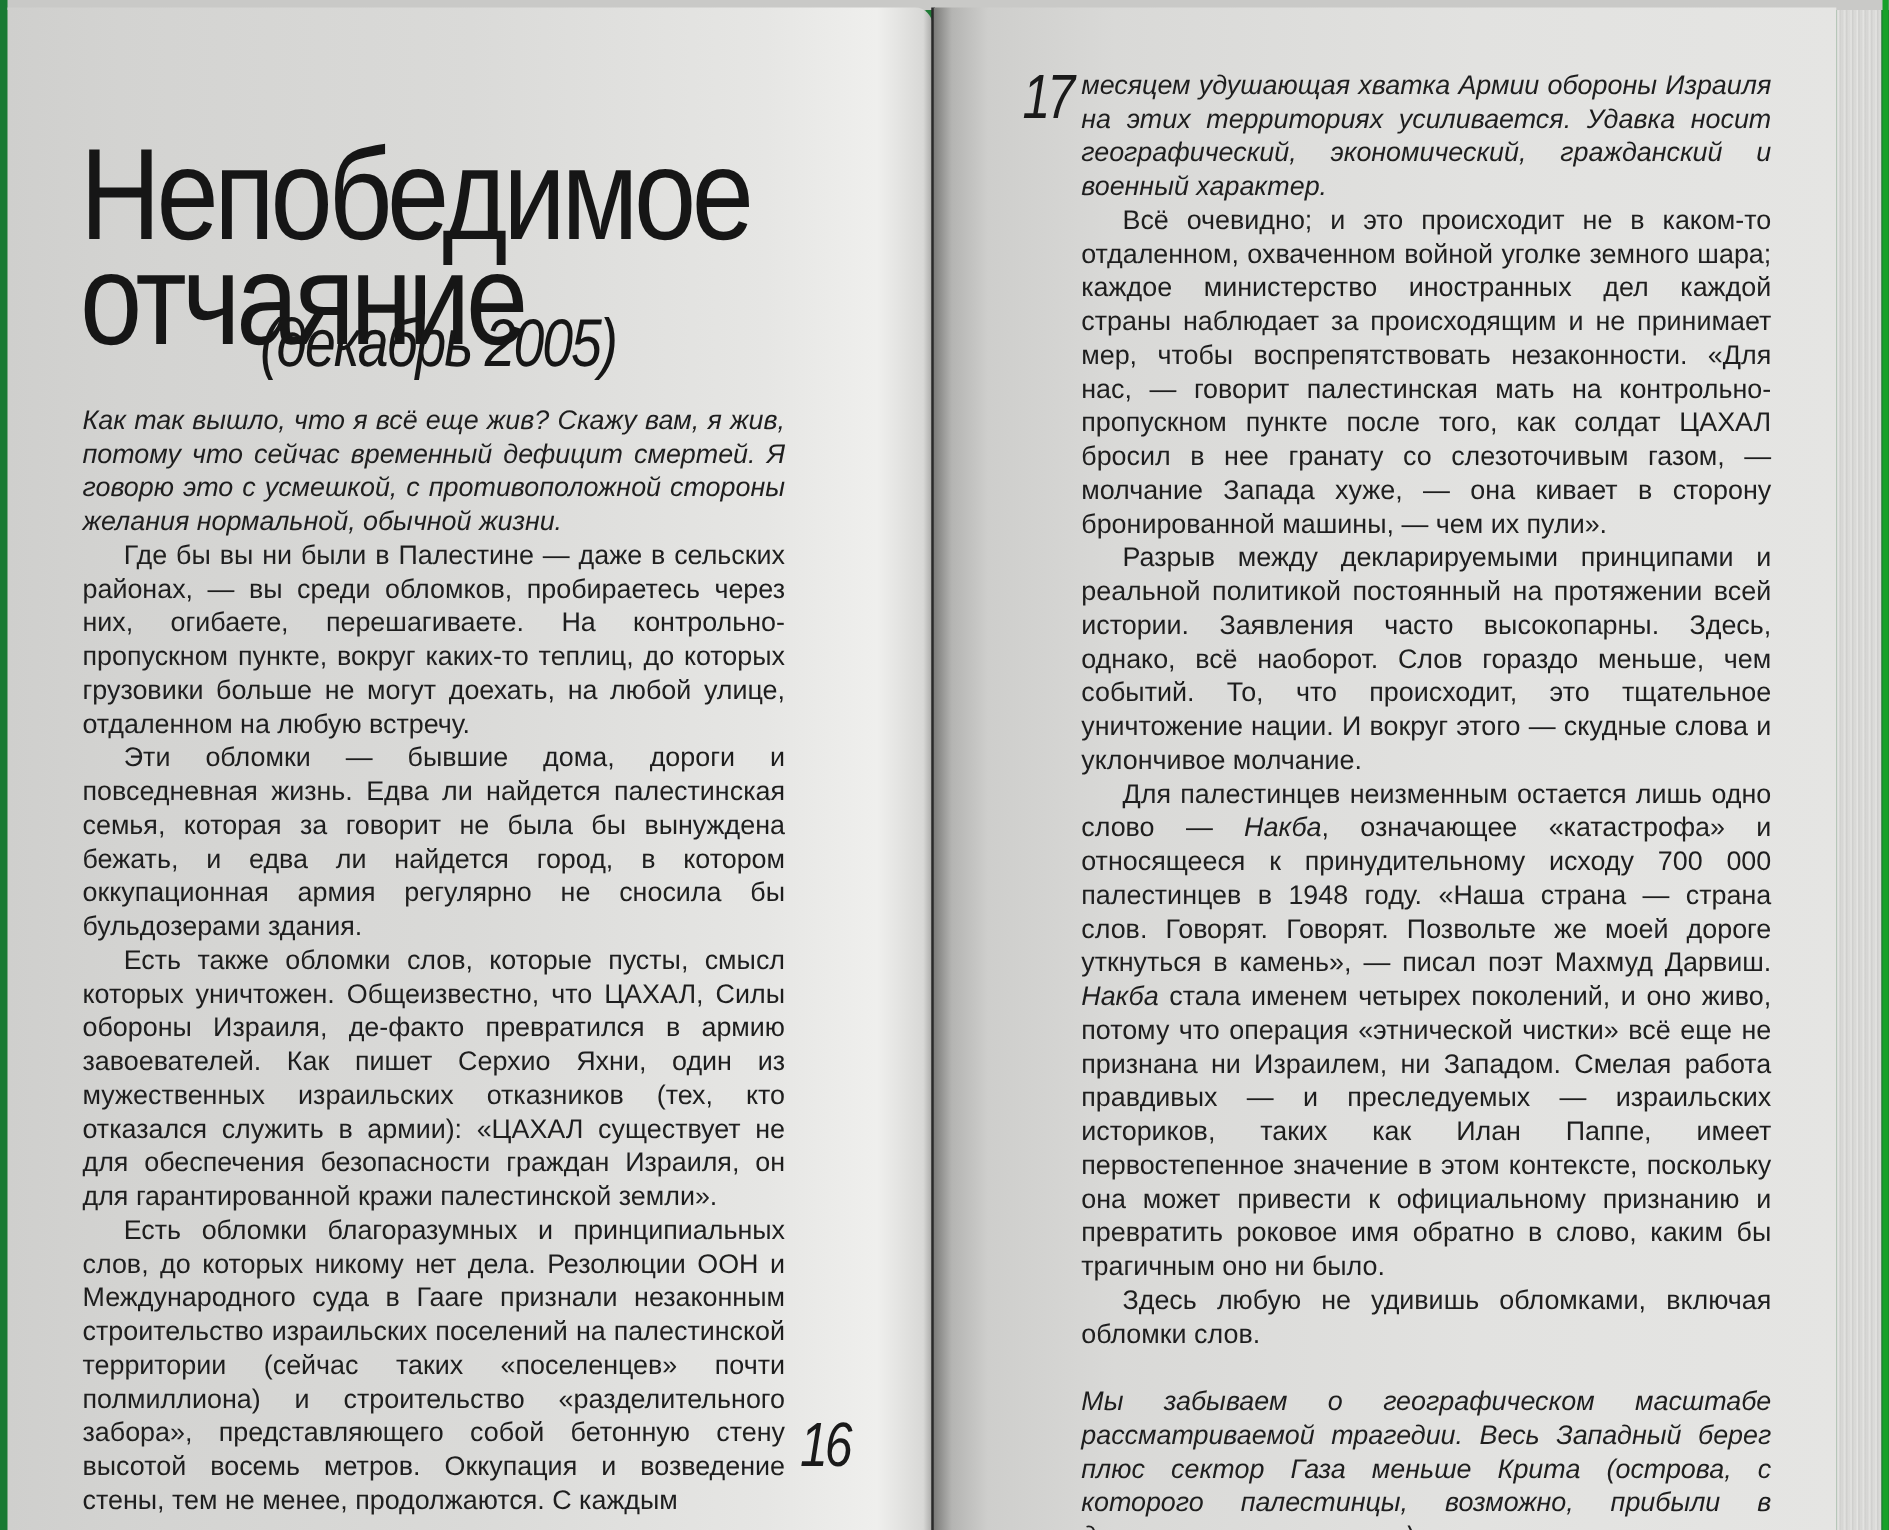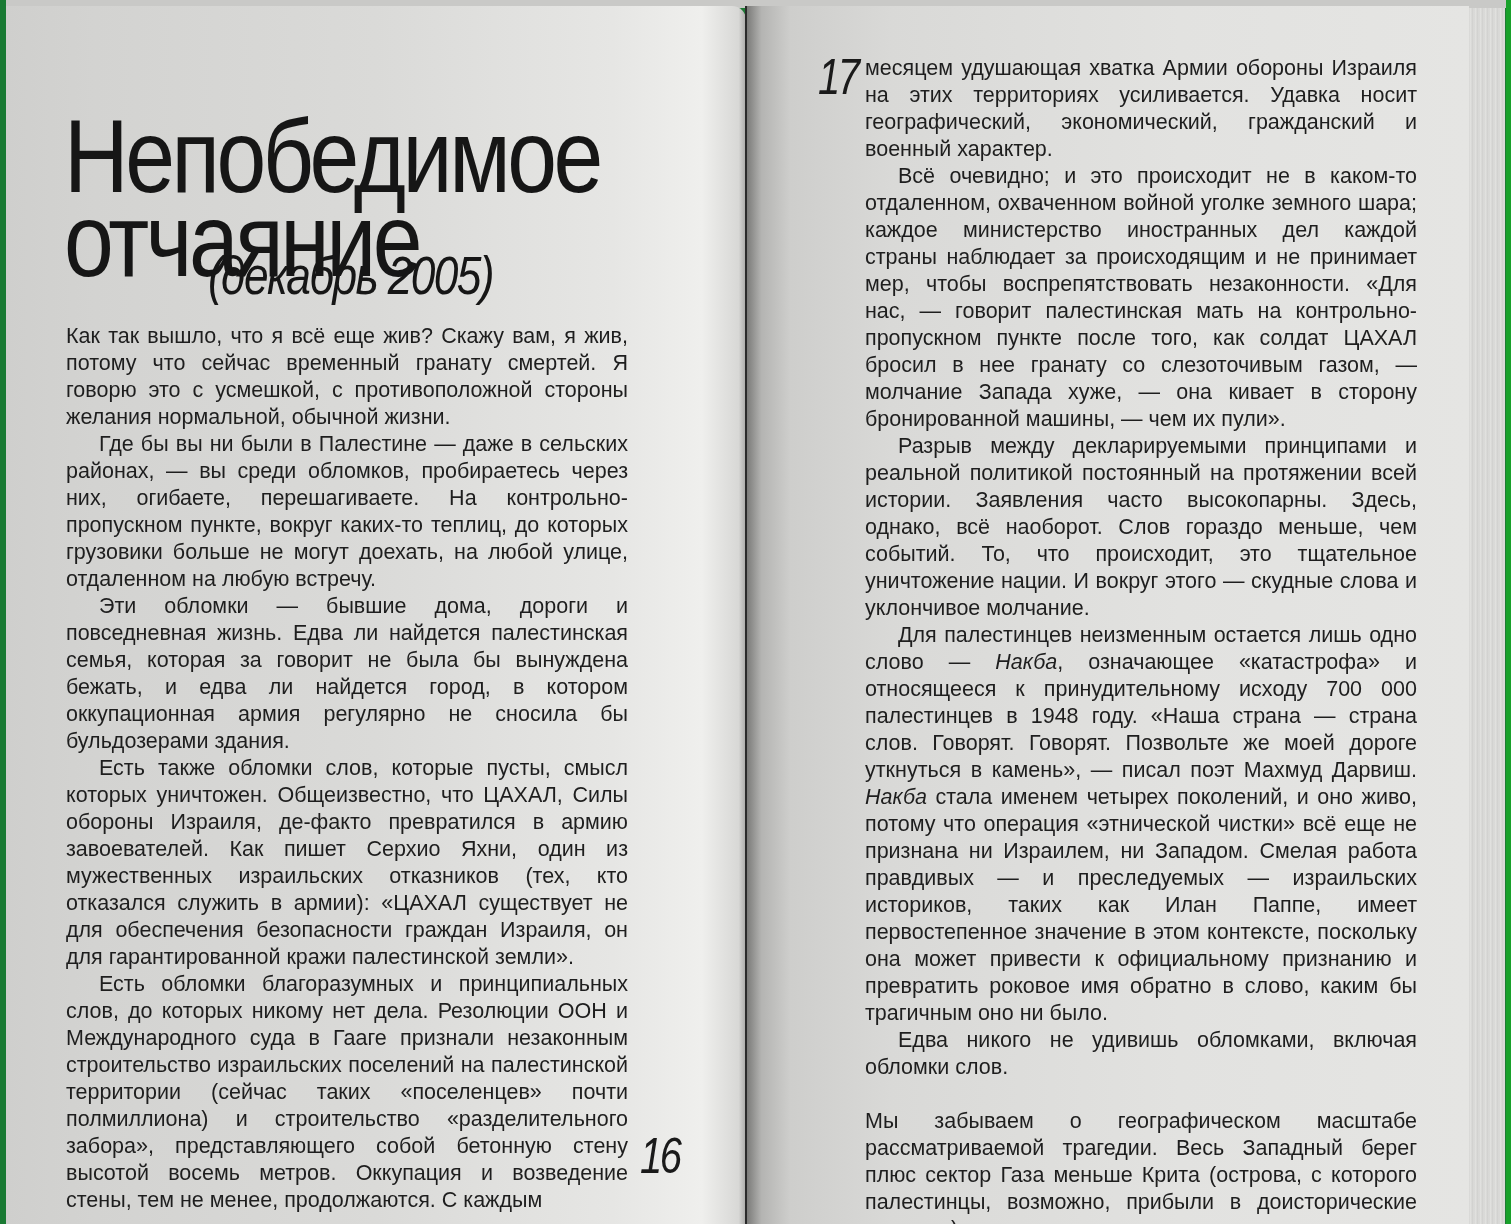--- a/index.html
+++ b/index.html
@@ -42,21 +42,21 @@
     position: absolute; left: 208px; top: 244px;
     font-size: 54px; font-style: italic; letter-spacing: -2px;
     transform: scaleX(0.82); transform-origin: left top; color: #161616;
   }
 
   .body-text {
     position: absolute; font-size: 21.5px; line-height: 27px;
     text-align: justify; color: #1e1e1e;
   }
   .body-text p { margin: 0; text-indent: 33px; }
-  .body-text p.no-indent { text-indent: 0; }
+  .body-text p.no-indent { text-indent: 0; font-style: italic; }
   .body-text p.gap { margin-top: 27px; }
   .col-left { left: 66px; top: 323px; width: 562px; }
   .col-right { left: 865px; top: 55px; width: 552px; }
   .body-text em { font-style: italic; margin-top: 25px; }
 
   .page-num {
     position: absolute; font-size: 50px; font-style: italic; color: #1a1a1a;
     transform: scaleX(0.8); transform-origin: left top; letter-spacing: -3px;
   }
   .num-left { left: 640px; top: 1127px; }
@@ -75,29 +75,29 @@
 <div class="page page-right"></div>
 <div class="page-stack"></div>
 
 <h1 class="title">
   <span>Непобедимое</span>
   <span>отчаяние</span>
 </h1>
 <div class="subtitle">(декабрь 2005)</div>
 
 <div class="body-text col-left">
-  <p class="no-indent">Как так вышло, что я всё еще жив? Скажу вам, я жив, потому что сейчас временный гранату смертей. Я говорю это с усмешкой, с противоположной стороны желания нормальной, обычной жизни.</p>
+  <p class="no-indent">Как так вышло, что я всё еще жив? Скажу вам, я жив, потому что сейчас временный дефицит смертей. Я говорю это с усмешкой, с противоположной стороны желания нормальной, обычной жизни.</p>
   <p>Где бы вы ни были в Палестине — даже в сельских районах, — вы среди обломков, пробираетесь через них, огибаете, перешагиваете. На контрольно-пропускном пункте, вокруг каких-то теплиц, до которых грузовики больше не могут доехать, на любой улице, отдаленном на любую встречу.</p>
   <p>Эти обломки — бывшие дома, дороги и повседневная жизнь. Едва ли найдется палестинская семья, которая за говорит не была бы вынуждена бежать, и едва ли найдется город, в котором оккупационная армия регулярно не сносила бы бульдозерами здания.</p>
   <p>Есть также обломки слов, которые пусты, смысл которых уничтожен. Общеизвестно, что ЦАХАЛ, Силы обороны Израиля, де-факто превратился в армию завоевателей. Как пишет Серхио Яхни, один из мужественных израильских отказников (тех, кто отказался служить в армии): «ЦАХАЛ существует не для обеспечения безопасности граждан Израиля, он для гарантированной кражи палестинской земли».</p>
   <p>Есть обломки благоразумных и принципиальных слов, до которых никому нет дела. Резолюции ООН и Международного суда в Гааге признали незаконным строительство израильских поселений на палестинской территории (сейчас таких «поселенцев» почти полмиллиона) и строительство «разделительного забора», представляющего собой бетонную стену высотой восемь метров. Оккупация и возведение стены, тем не менее, продолжаются. С каждым</p>
 </div>
 <div class="page-num num-left">16</div>
 
 <div class="page-num num-right">17</div>
 <div class="body-text col-right">
   <p class="no-indent">месяцем удушающая хватка Армии обороны Израиля на этих территориях усиливается. Удавка носит географический, экономический, гражданский и военный характер.</p>
   <p>Всё очевидно; и это происходит не в каком-то отдаленном, охваченном войной уголке земного шара; каждое министерство иностранных дел каждой страны наблюдает за происходящим и не принимает мер, чтобы воспрепятствовать незаконности. «Для нас, — говорит палестинская мать на контрольно-пропускном пункте после того, как солдат ЦАХАЛ бросил в нее гранату со слезоточивым газом, — молчание Запада хуже, — она кивает в сторону бронированной машины, — чем их пули».</p>
   <p>Разрыв между декларируемыми принципами и реальной политикой постоянный на протяжении всей истории. Заявления часто высокопарны. Здесь, однако, всё наоборот. Слов гораздо меньше, чем событий. То, что происходит, это тщательное уничтожение нации. И вокруг этого — скудные слова и уклончивое молчание.</p>
   <p><span>Для палестинцев неизменным остается лишь одно слово — </span><em>Накба</em><span>, означающее «катастрофа» и относящееся к принудительному исходу 700 000 палестинцев в 1948 году. «Наша страна — страна слов. Говорят. Говорят. Позвольте же моей дороге уткнуться в камень», — писал поэт Махмуд Дарвиш. </span><em>Накба</em><span> стала именем четырех поколений, и оно живо, потому что операция «этнической чистки» всё еще не признана ни Израилем, ни Западом. Смелая работа правдивых — и преследуемых — израильских историков, таких как Илан Паппе, имеет первостепенное значение в этом контексте, поскольку она может привести к официальному признанию и превратить роковое имя обратно в слово, каким бы трагичным оно ни было.</span></p>
-  <p>Едва никого не удивишь обломками, включая обломки слов.</p>
+  <p>Здесь любую не удивишь обломками, включая обломки слов.</p>
   <p class="no-indent gap">Мы забываем о географическом масштабе рассматриваемой трагедии. Весь Западный берег плюс сектор Газа меньше Крита (острова, с которого палестинцы, возможно, прибыли в доисторические времена).</p>
 </div>
 
 </body></html>

